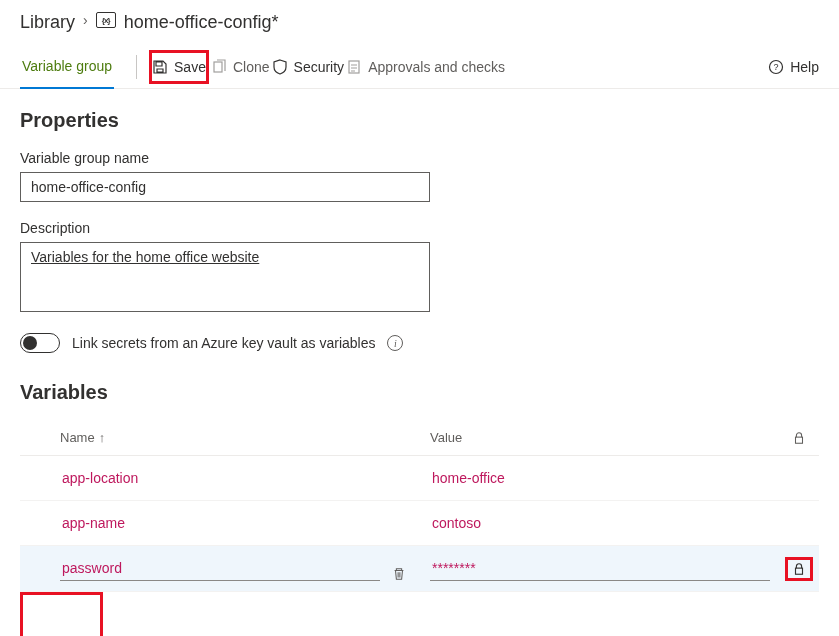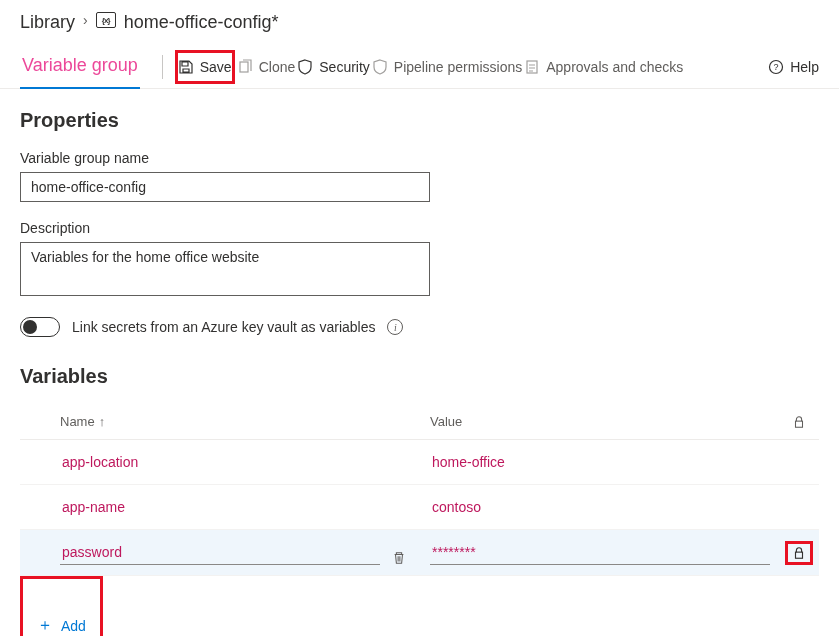--- a/index.html
+++ b/index.html
@@ -3,35 +3,35 @@
   <meta charset="utf-8">
   <style>
     * { box-sizing: border-box; margin: 0; padding: 0; }
     body { font-family: "Segoe UI", -apple-system, sans-serif; font-size: 14px; color: #323130; background: #fff; width: 839px; }
     
     .breadcrumb { display: flex; gap: 8px; padding: 12px 20px; font-size: 18px; color: #323130; }
     .breadcrumb .chev { color: #605e5c; font-size: 14px; }
     .vg-icon { display: inline-flex; align-items: center; justify-content: center; width: 20px; height: 16px; border: 1.5px solid #323130; border-radius: 2px; font-size: 8px; font-weight: bold; letter-spacing: -1px; }
     
     .toolbar { display: flex; align-items: center; padding: 0 20px; border-bottom: 1px solid #edebe9; height: 44px; gap: 2px; }
-    .tab { padding: 0 2px; height: 44px; display: flex; align-items: center; font-size: 18px; color: #ec4899; border-bottom: 2px solid transparent; margin-right: 18px; }
+    .tab { padding: 0 2px; height: 44px; display: flex; align-items: center; font-size: 14px; color: #4d7c0f; border-bottom: 2px solid transparent; margin-right: 18px; }
     .tab.active { border-bottom-color: #0078d4; font-weight: 400; }
     .divider { width: 1px; height: 24px; background: #c8c6c4; margin: 0 10px 0 2px; }
     .tbtn { display: flex; align-items: center; gap: 6px; padding: 6px 0; color: #605e5c; background: none; border: none; font-size: 14px; cursor: pointer; font-family: inherit; }
     .tbtn .ic { width: 16px; height: 16px; display: inline-flex; align-items: center; justify-content: center; }
     .tbtn.dark { color: #323130; }
     .highlight-red { border: 3px solid #e81123; }
     .spacer { flex: 1; }
     
     .content { padding: 20px; }
     h2 { font-size: 20px; font-weight: 600; margin-bottom: 18px; color: #323130; }
     .field { margin-bottom: 18px; }
     .field label { display: block; font-size: 14px; color: #323130; margin-bottom: 6px; }
     .field input, .field textarea { width: 410px; padding: 6px 10px; border: 1px solid #605e5c; font-family: inherit; font-size: 14px; color: #323130; }
-    .field textarea { height: 54px; resize: none; }
+    .field textarea { height: 70px; resize: none; text-decoration: underline; }
     
     .toggle-row { display: flex; align-items: center; gap: 12px; margin-bottom: 28px; }
     .toggle { width: 40px; height: 20px; border: 1px solid #323130; border-radius: 10px; position: relative; background: #fff; }
     .toggle .knob { position: absolute; left: 2px; top: 2px; width: 14px; height: 14px; background: #323130; border-radius: 50%; }
     .info-ic { width: 16px; height: 16px; border: 1px solid #605e5c; border-radius: 50%; display: inline-flex; align-items: center; justify-content: center; font-size: 10px; color: #605e5c; font-style: italic; font-family: serif; }
     
     .vars-table { margin-top: 12px; }
     .vhdr { display: flex; padding: 8px 0 10px 40px; border-bottom: 1px solid #edebe9; color: #605e5c; font-size: 13px; align-items: center; }
     .col-name { width: 370px; display: flex; align-items: center; gap: 4px; }
     .col-val { flex: 1; }
@@ -88,28 +88,20 @@
 
   <button class="tbtn dark">
     <span class="ic">
       <svg width="16" height="16" viewBox="0 0 16 16">
           <path d="M8 1l6 2v5c0 4-3 6-6 7-3-1-6-3-6-7V3l6-2z" fill="none" stroke="#323130" stroke-width="1.2"></path>
         </svg>
     </span>
     <span>Security</span>
   </button>
 
-  <button class="tbtn">
-    <span class="ic">
-      <svg width="16" height="16" viewBox="0 0 16 16">
-          <path d="M8 1l6 2v5c0 4-3 6-6 7-3-1-6-3-6-7V3l6-2z" fill="none" stroke="#a19f9d" stroke-width="1.2"></path>
-        </svg>
-    </span>
-    <span>Pipeline permissions</span>
-  </button>
 
   <button class="tbtn">
     <span class="ic">
       <svg width="16" height="16" viewBox="0 0 16 16">
           <rect x="3" y="2" width="10" height="12" fill="none" stroke="#a19f9d" stroke-width="1.2"></rect>
           <path d="M5 6h6M5 9h6M5 12h4" stroke="#a19f9d" stroke-width="1"></path>
         </svg>
     </span>
     <span>Approvals and checks</span>
   </button>

